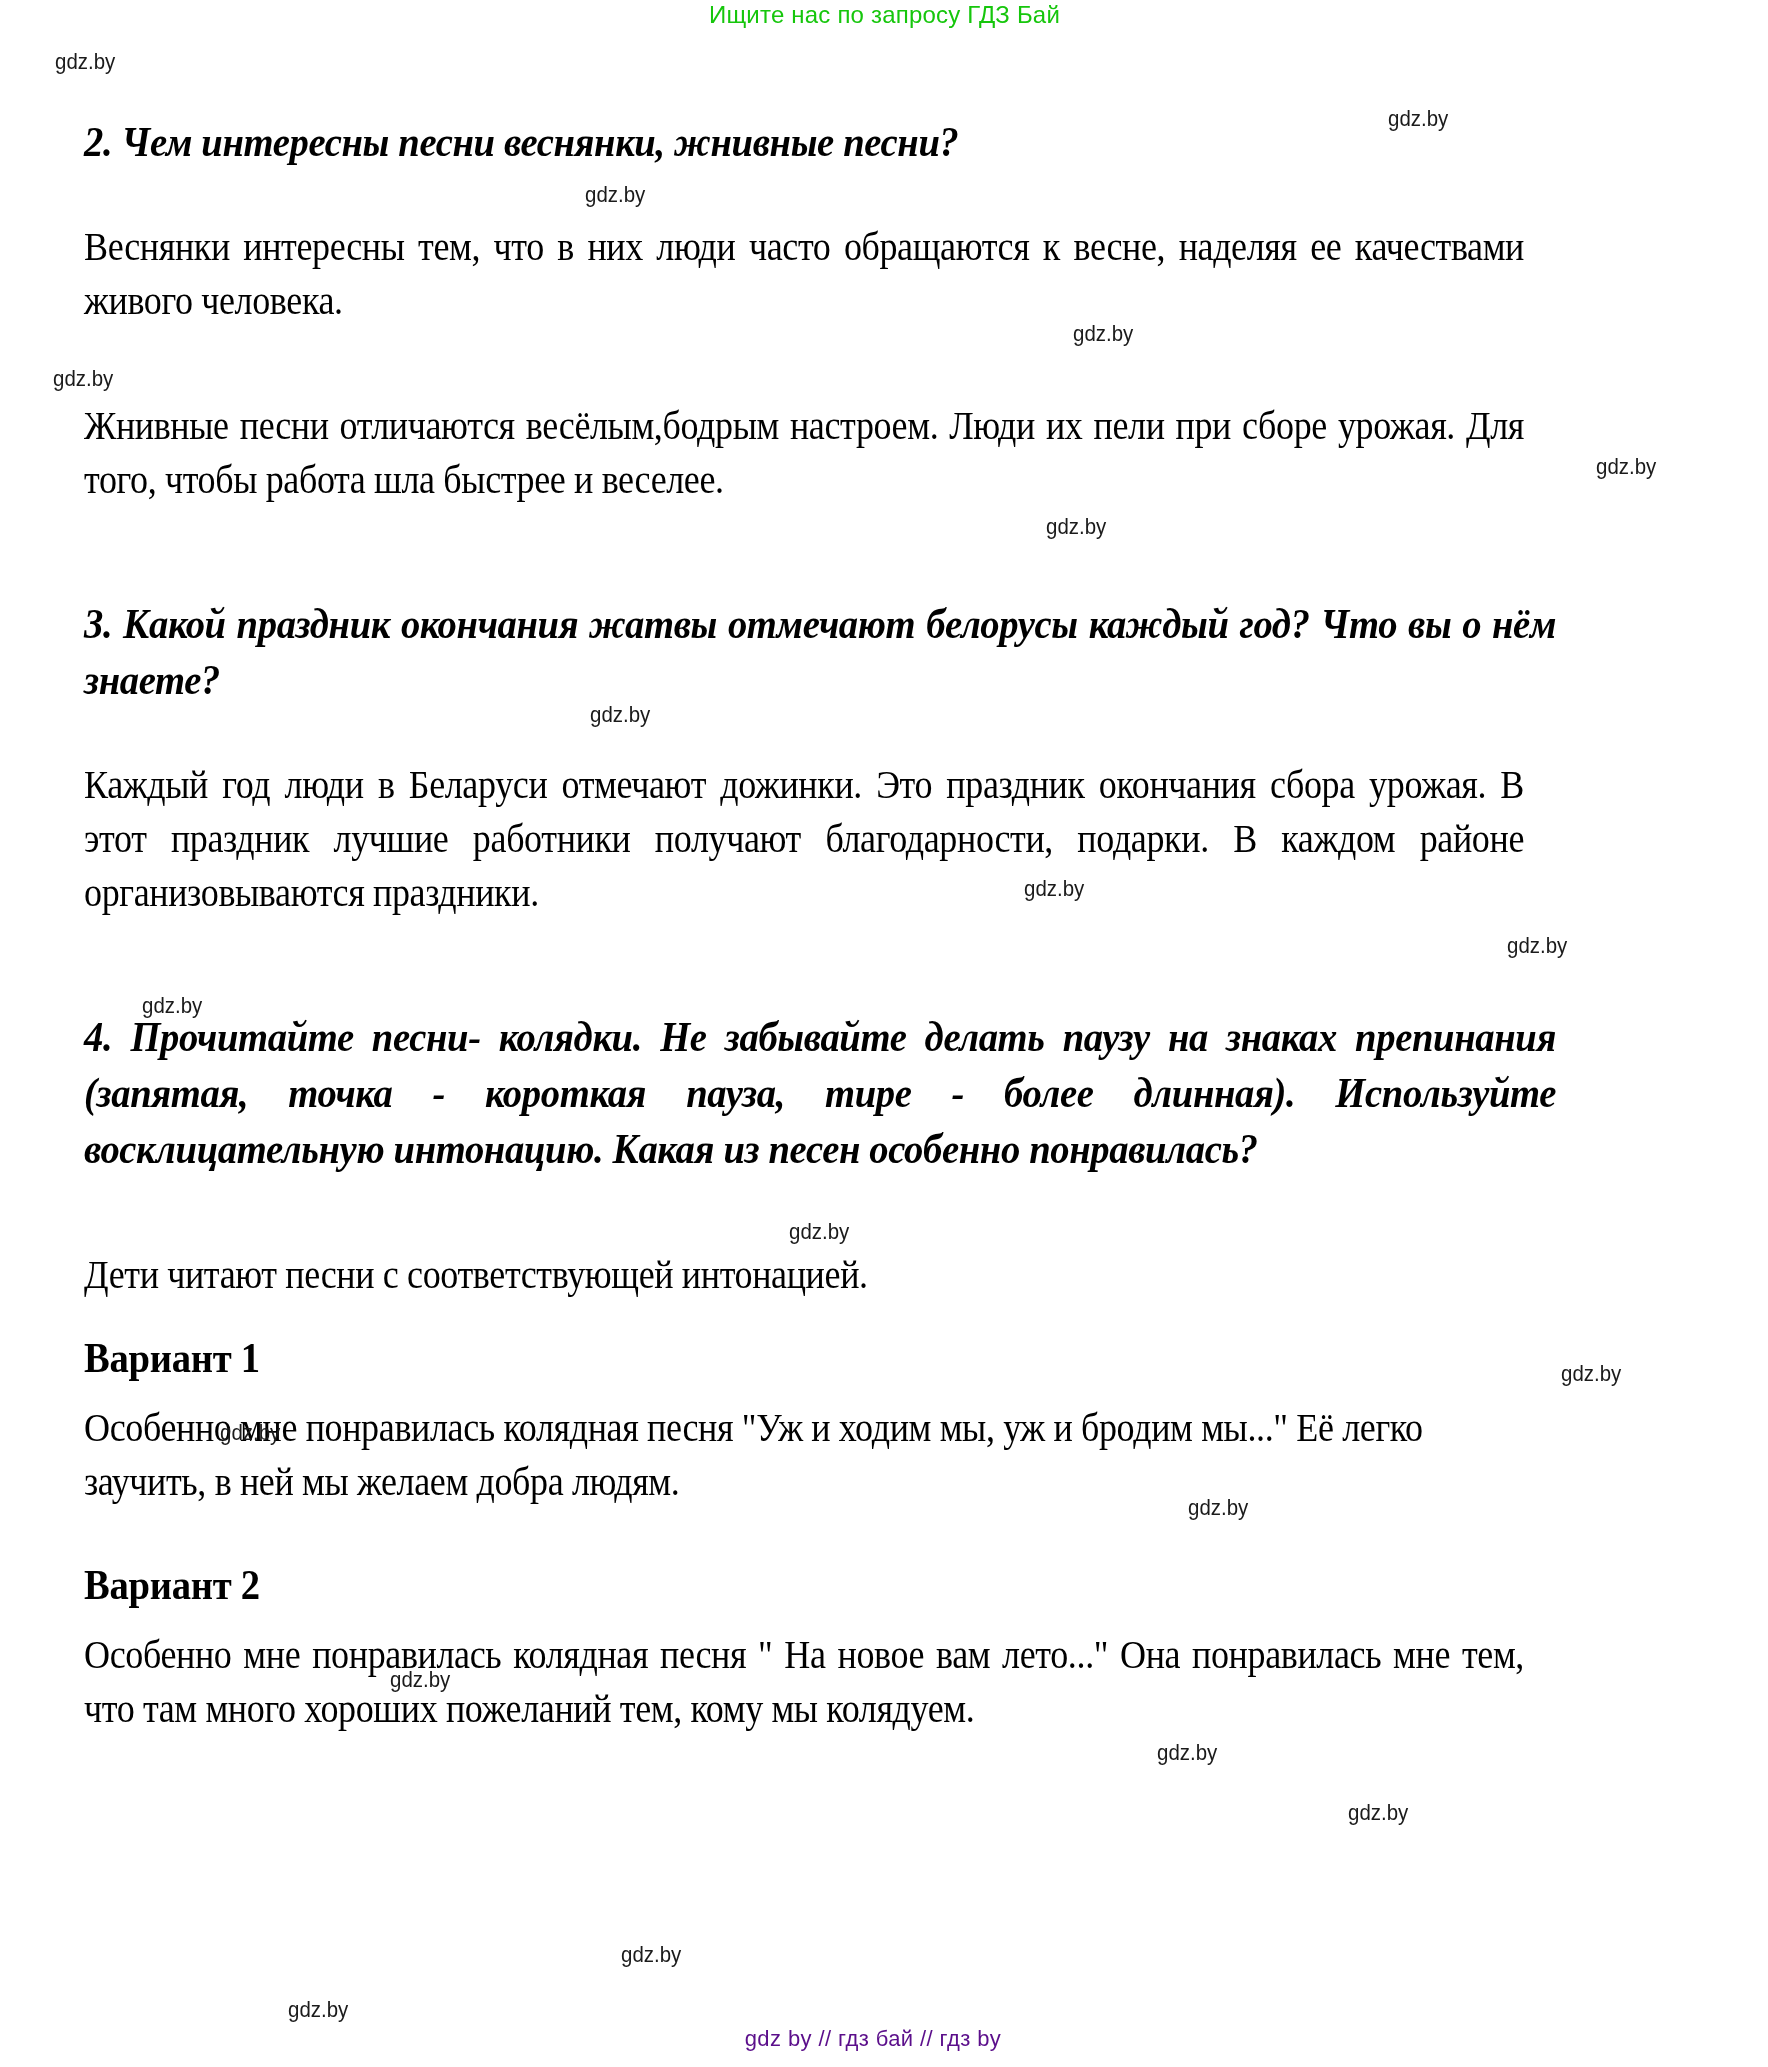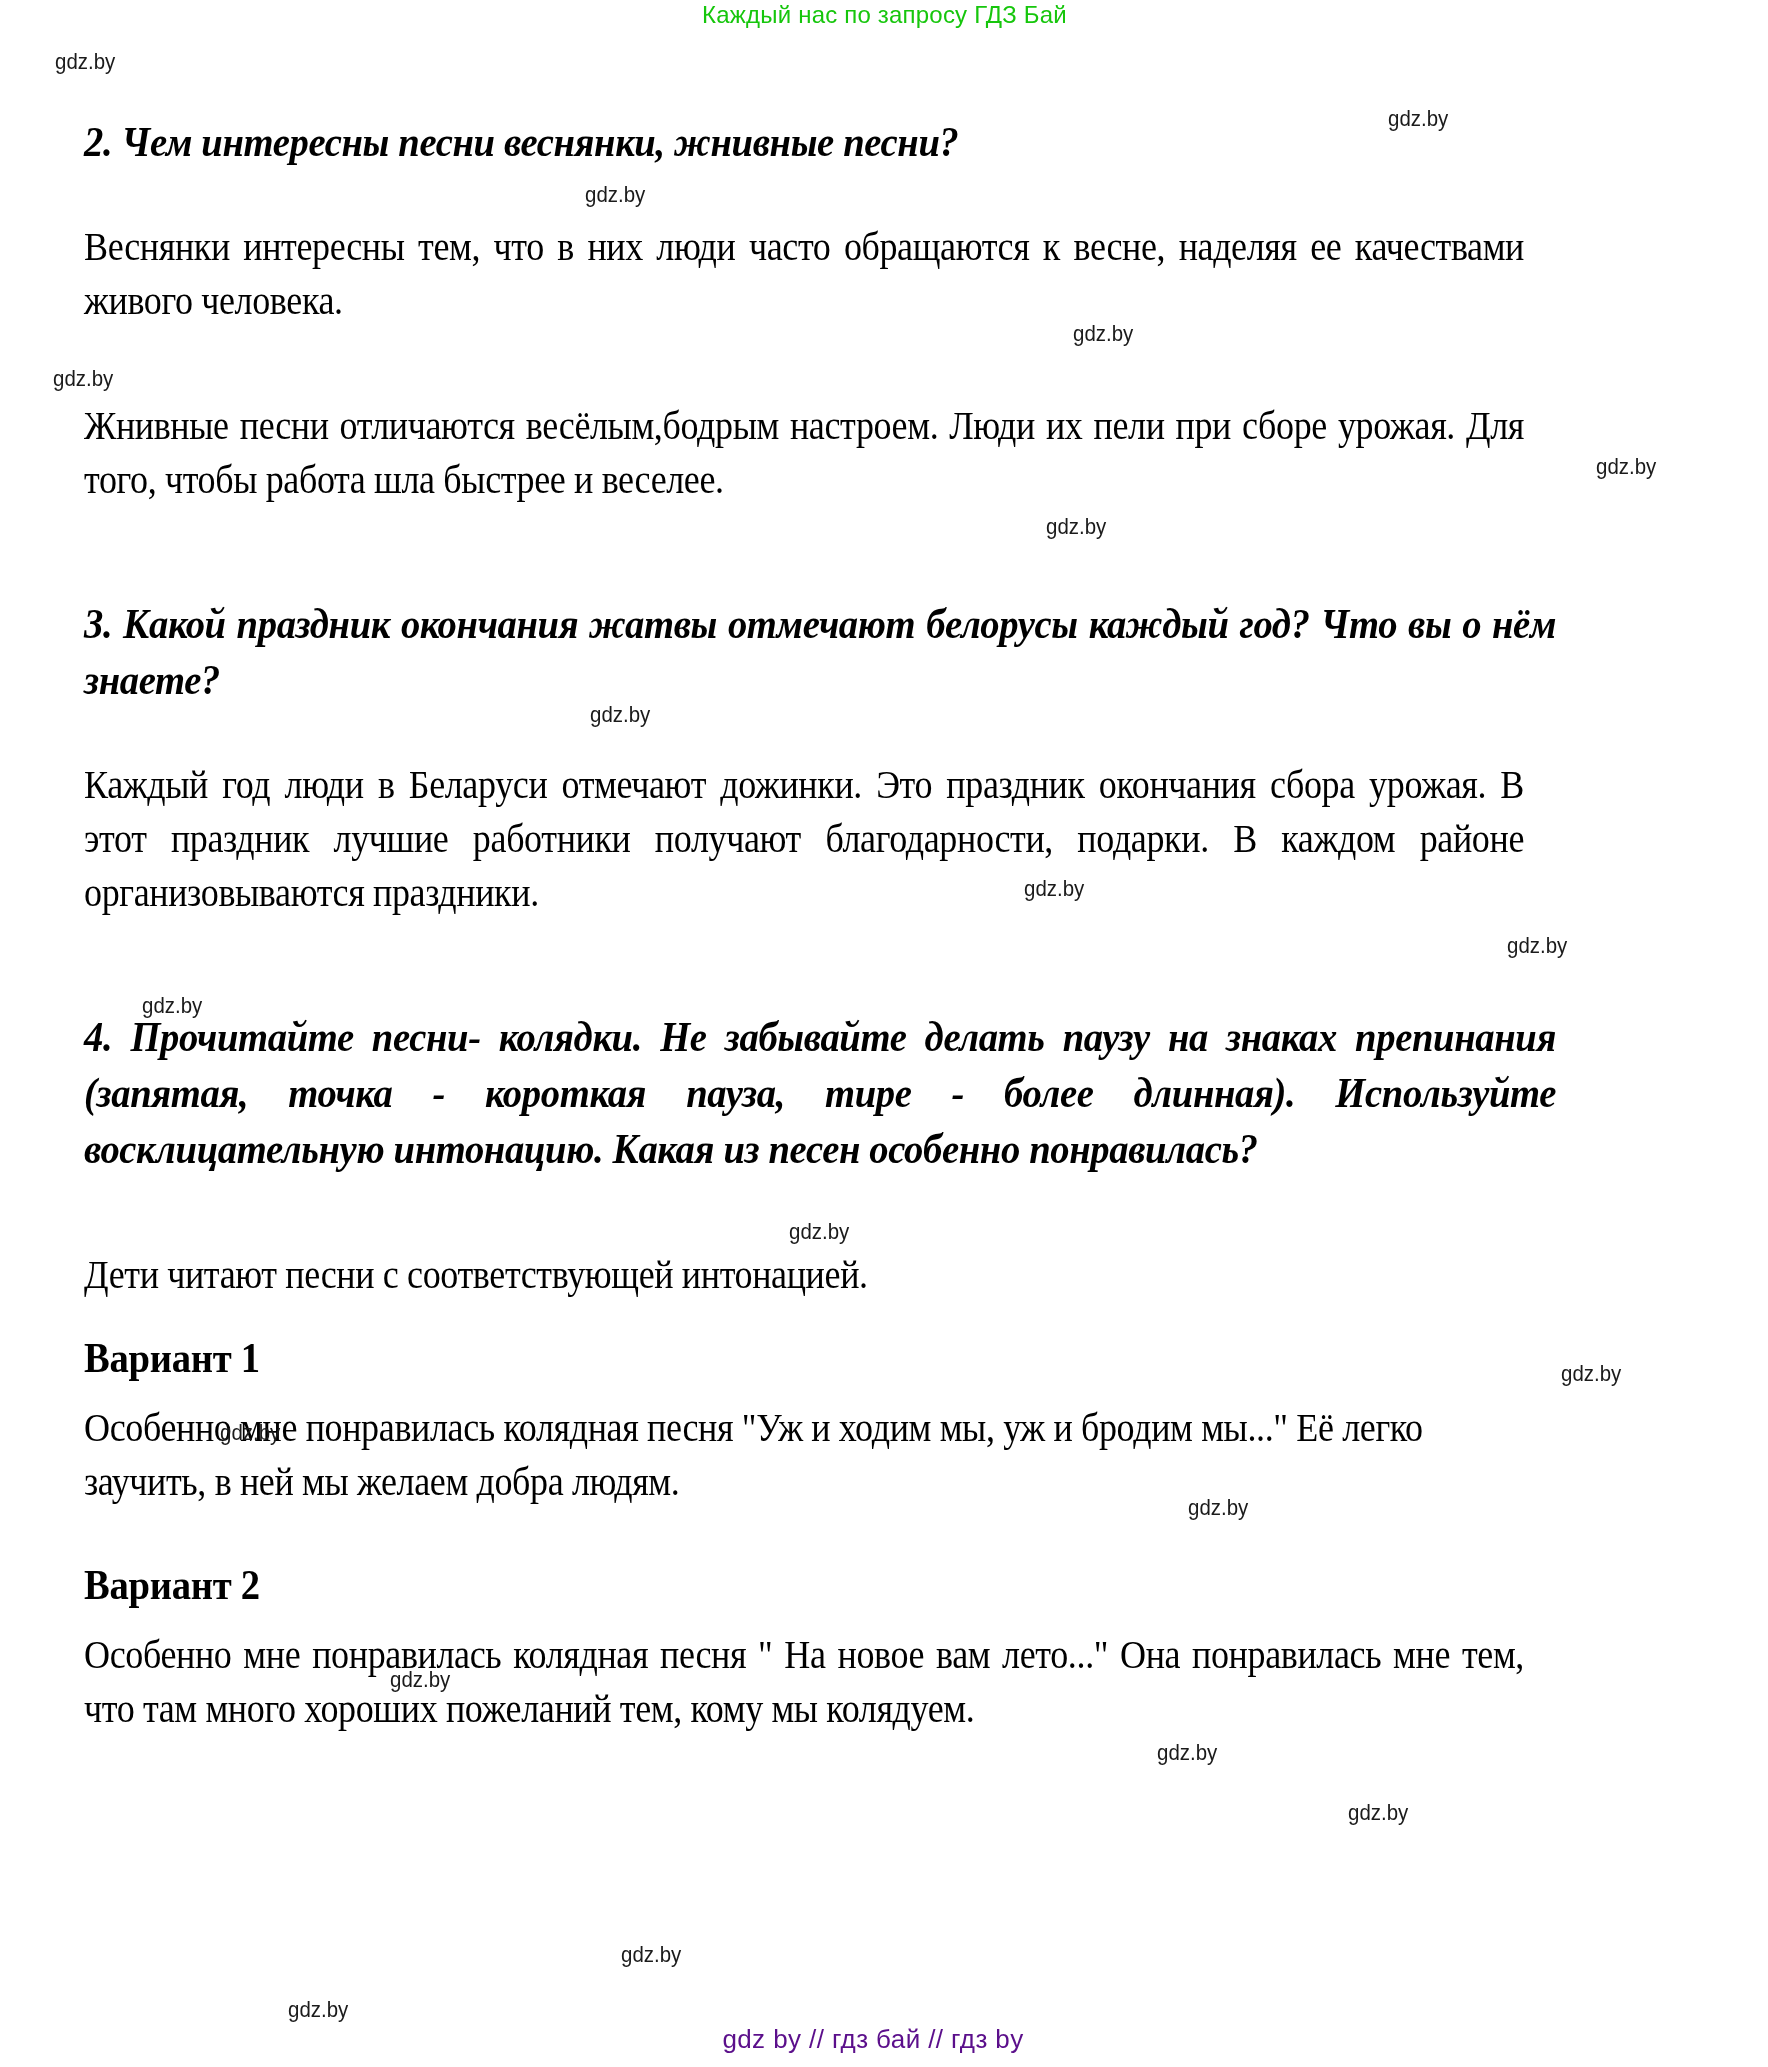--- a/index.html
+++ b/index.html
@@ -109,33 +109,33 @@
   }
 
   
   .footer {
     position: absolute;
     left: 0;
     bottom: 14px;
     width: 1746px;
     text-align: center;
     font-family: "Liberation Sans", "DejaVu Sans", sans-serif;
-    font-size: 26px;
+    font-size: 22px;
     line-height: 30px;
     color: #5b0f8b;
     letter-spacing: 0.4px;
     white-space: nowrap;
   }
 </style>
 </head>
 <body>
 
 <div id="page">
 
-  <div class="promo-banner" style="color: rgb(22, 198, 12);">Каждый нас по запросу ГДЗ Бай</div>
+  <div class="promo-banner" style="color: rgb(22, 198, 12);">Ищите нас по запросу ГДЗ Бай</div>
 
   <div class="content">
 
     <div class="q-heading">2. Чем интересны песни веснянки, жнивные песни?</div>
     <div class="gap-m"></div>
     <div class="para">Веснянки интересны тем, что в них люди часто обращаются к весне, наделяя ее качествами живого человека.</div>
     <div class="gap-l"></div>
     <div class="para">Жнивные песни отличаются весёлым,бодрым настроем. Люди их пели при сборе урожая. Для того, чтобы работа шла быстрее и веселее.</div>
 
     <div class="gap-xl"></div>

